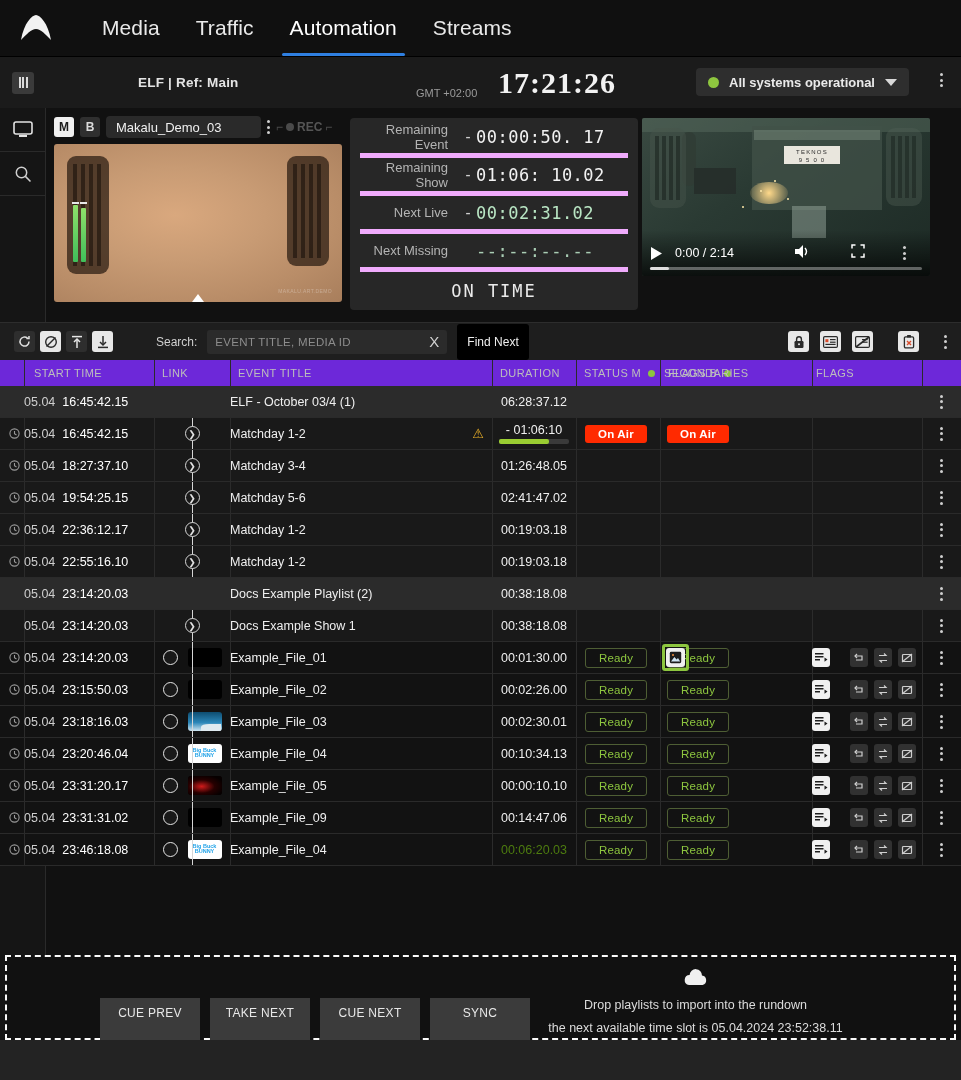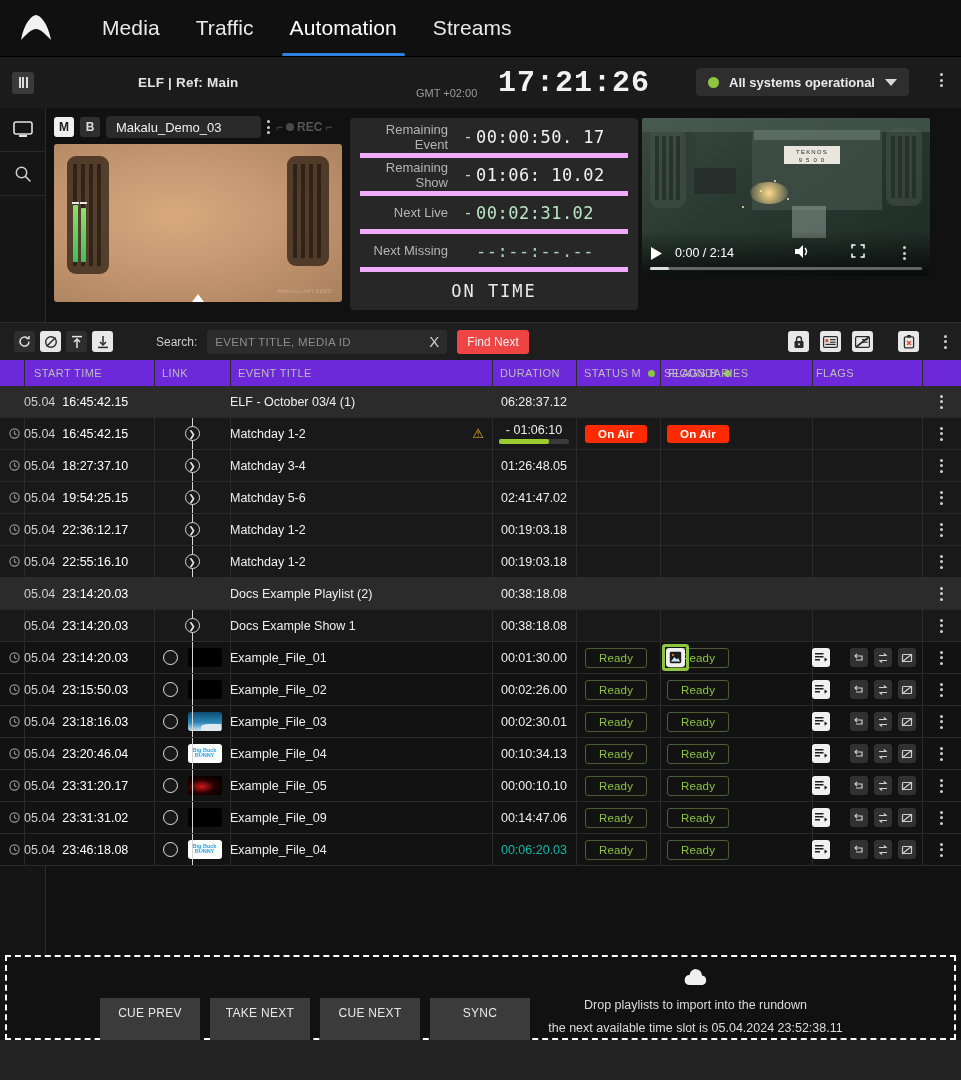--- a/index.html
+++ b/index.html
@@ -46,21 +46,21 @@
   }
   .bars-glyph { display:flex; gap:1.5px; }
   .bars-glyph i { display:block; width:2px; height:11px; background:#dcdcdc; }
   .elf-label {
     font-size:13.5px; font-weight:bold; color:#e4e4e4; margin-left:92px;
     letter-spacing:.2px;
   }
   .gmt { font-size:11px; color:#9a9a9a; position:absolute; left:416px; top:30px;}
   .bigclock {
     position:absolute; left:498px; top:9px;
-    font-family:Liberation Mono, monospace; font-size:30px; letter-spacing:1px;
+    font-family:Liberation Serif, serif; font-size:30px; letter-spacing:1px;
     color:#f2f2f2; font-weight:bold;
   }
   .status-pill {
     position:absolute; right:52px; top:11px; height:28px;
     background:#2e2e2e; border-radius:4px; display:flex; align-items:center;
     padding:0 12px; gap:10px; cursor:pointer; min-width:205px;
   }
   .dot-green { width:11px; height:11px; border-radius:50%; background:#8ec63f; }
   .status-pill .txt { font-size:13px; color:#eaeaea; font-weight:bold; flex:1; }
   .caret-down { width:0;height:0;border-left:6px solid transparent;border-right:6px solid transparent;border-top:7px solid #d8d8d8; }
@@ -157,21 +157,21 @@
     width:240px; height:24px; background:#2b2b2b; border-radius:3px; display:flex;
     align-items:center; padding:0 8px; justify-content:space-between; cursor:text;
   }
   .srch-box input {
     background:transparent;border:none;outline:none;color:#b8b8b8;font-size:11.5px;
     font-family:"Liberation Sans",sans-serif; width:200px; letter-spacing:.3px;
   }
   .srch-box input::placeholder { color:#8d8d8d; }
   .x-btn { color:#d2d2d2; font-size:15px; cursor:pointer; }
   .findnext {
-    margin-left:10px; height:24px; background:#ef4444; border-radius:3px; color:#efefef;
+    margin-left:10px; height:36px; background:#000000; border-radius:3px; color:#efefef;
     font-size:12px; display:flex; align-items:center; padding:0 10px; cursor:pointer;
   }
   .tb-right { margin-left:auto; display:flex; align-items:center; gap:6px; padding-right:14px; }
 
   
   .thead {
     position:absolute; left:0; top:360px; right:0; height:26px; background:#6d28d9;
     font-size:11px; color:#bdbdbd; letter-spacing:.4px;
   }
   .thead .c, .trow .c { position:absolute; top:0; height:100%; display:flex; align-items:center; }
@@ -207,21 +207,21 @@
   .badge {
     border-radius:3px; font-size:11.5px; padding:3px 13px; font-weight:bold; letter-spacing:.2px;
     cursor:pointer;
   }
   .badge.onair { background:#ff2a00; color:#fff; }
   .badge.ready { background:transparent; color:#8dc63f; border:1px solid #4e5e34; font-weight:normal;}
 
   .dur-bar { width:70px; height:5px; background:#3a3a3a; border-radius:2px; margin-top:2px; }
   .dur-bar i { display:block; height:5px; width:72%; background:#9acd32; border-radius:2px; }
   .warn { color:#f0b429; font-size:13px; margin-left:auto; margin-right:8px; }
-  .dur-yellow { color:#14b8a6; }
+  .dur-yellow { color:#4d7c0f; }
 
   .ficon {
     width:19px;height:19px;border-radius:3px;background:#f0f0f0;display:flex;align-items:center;
     justify-content:center;cursor:pointer;
   }
   .ficon-dark { width:19px;height:19px;border-radius:3px;background:#313131;display:flex;align-items:center;
     justify-content:center;cursor:pointer; }
   .sec-hl { border:3px solid #8dc63f; border-radius:3px; padding:1px; display:flex; }
 
   

